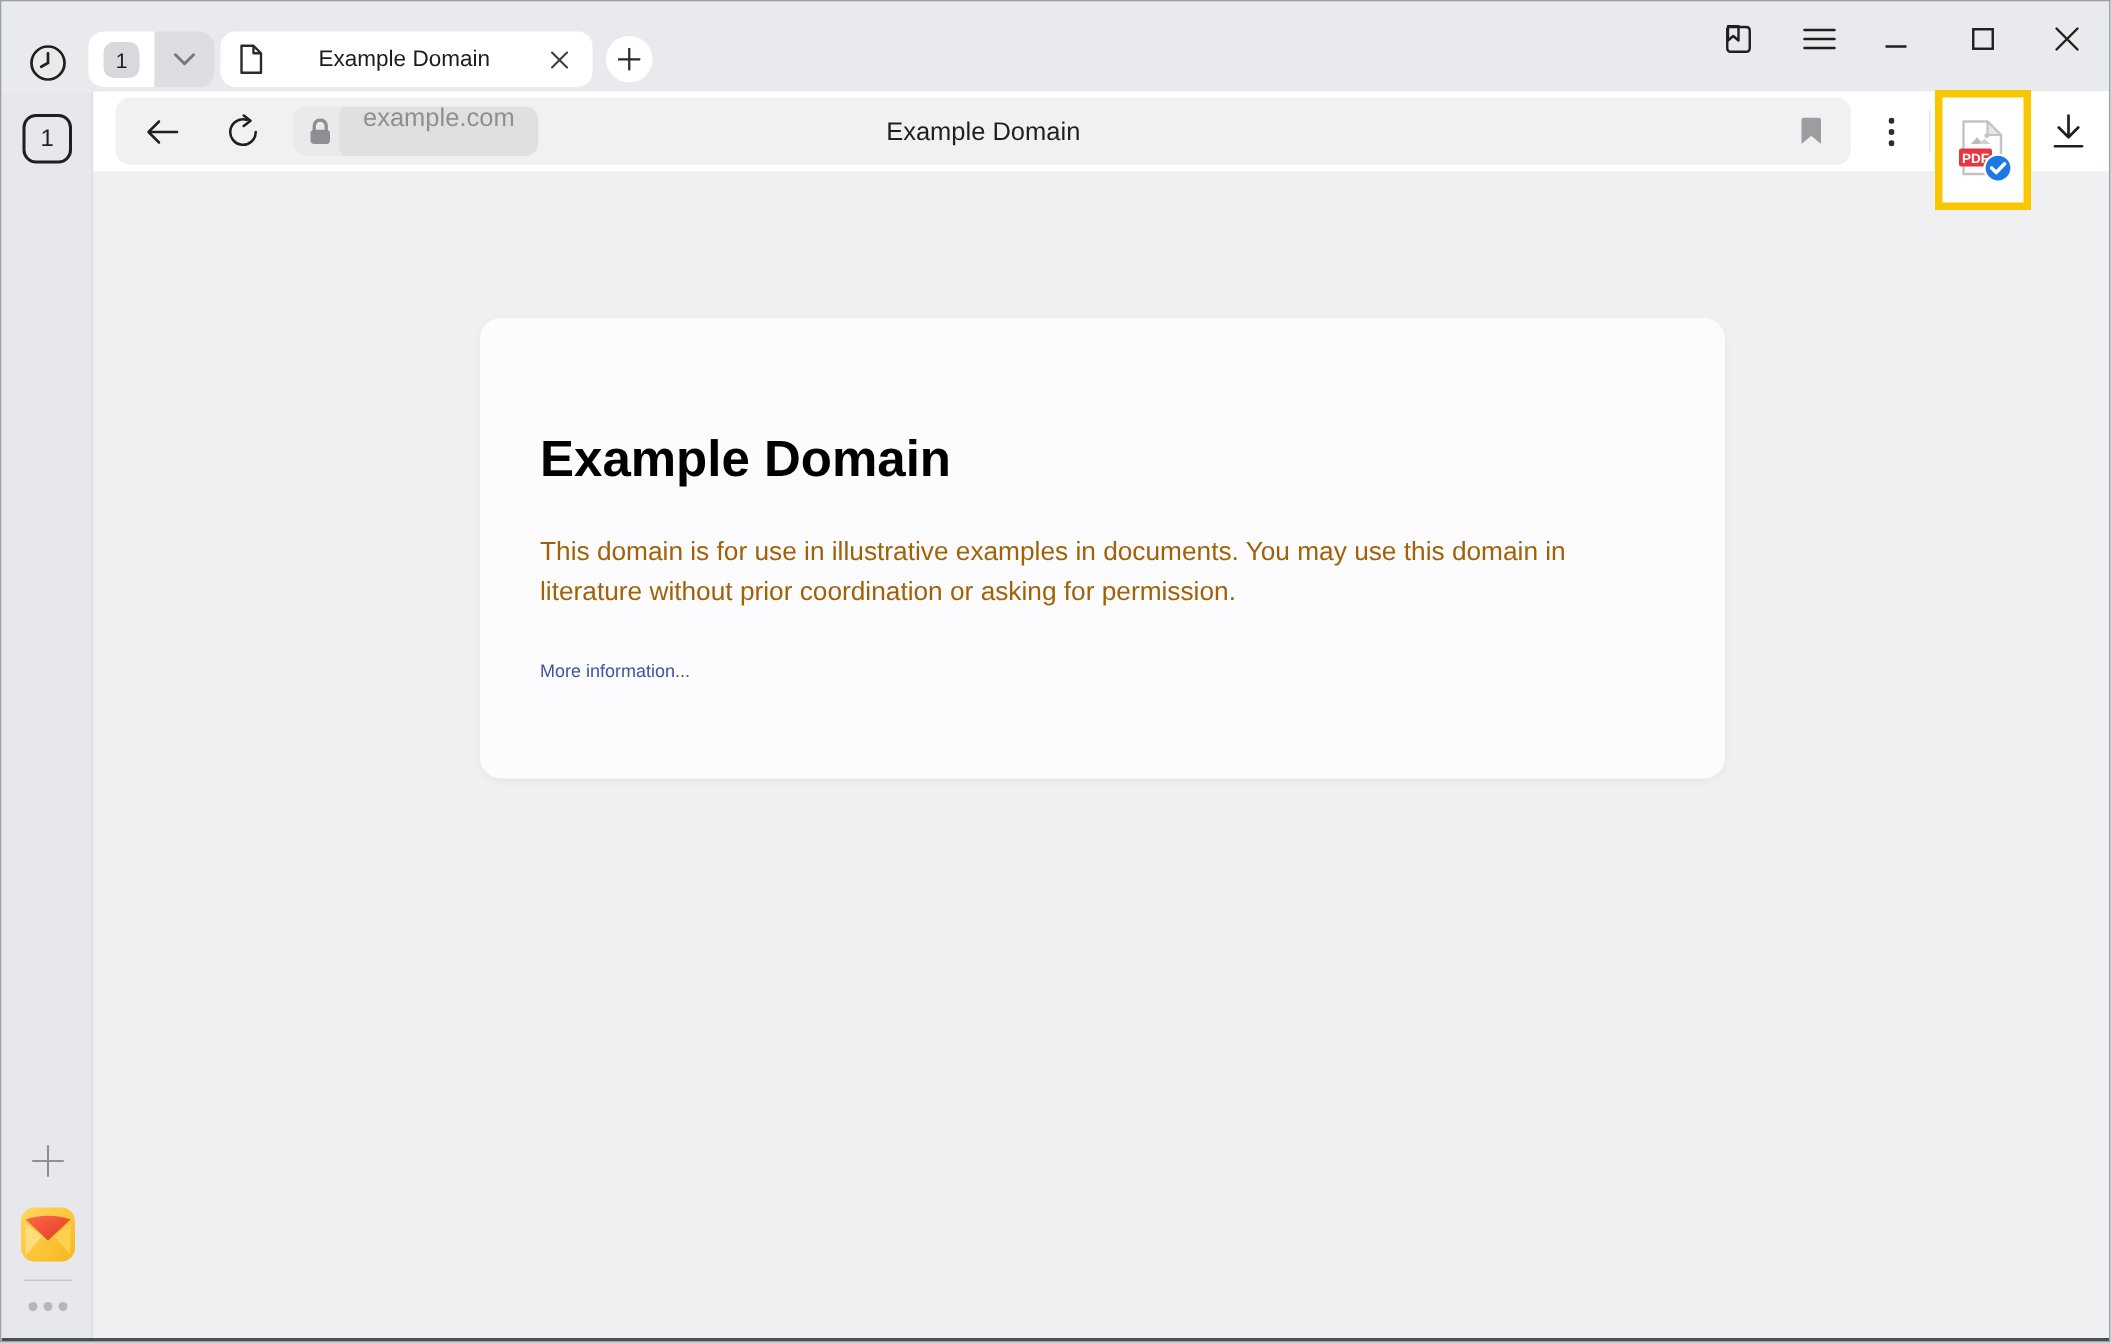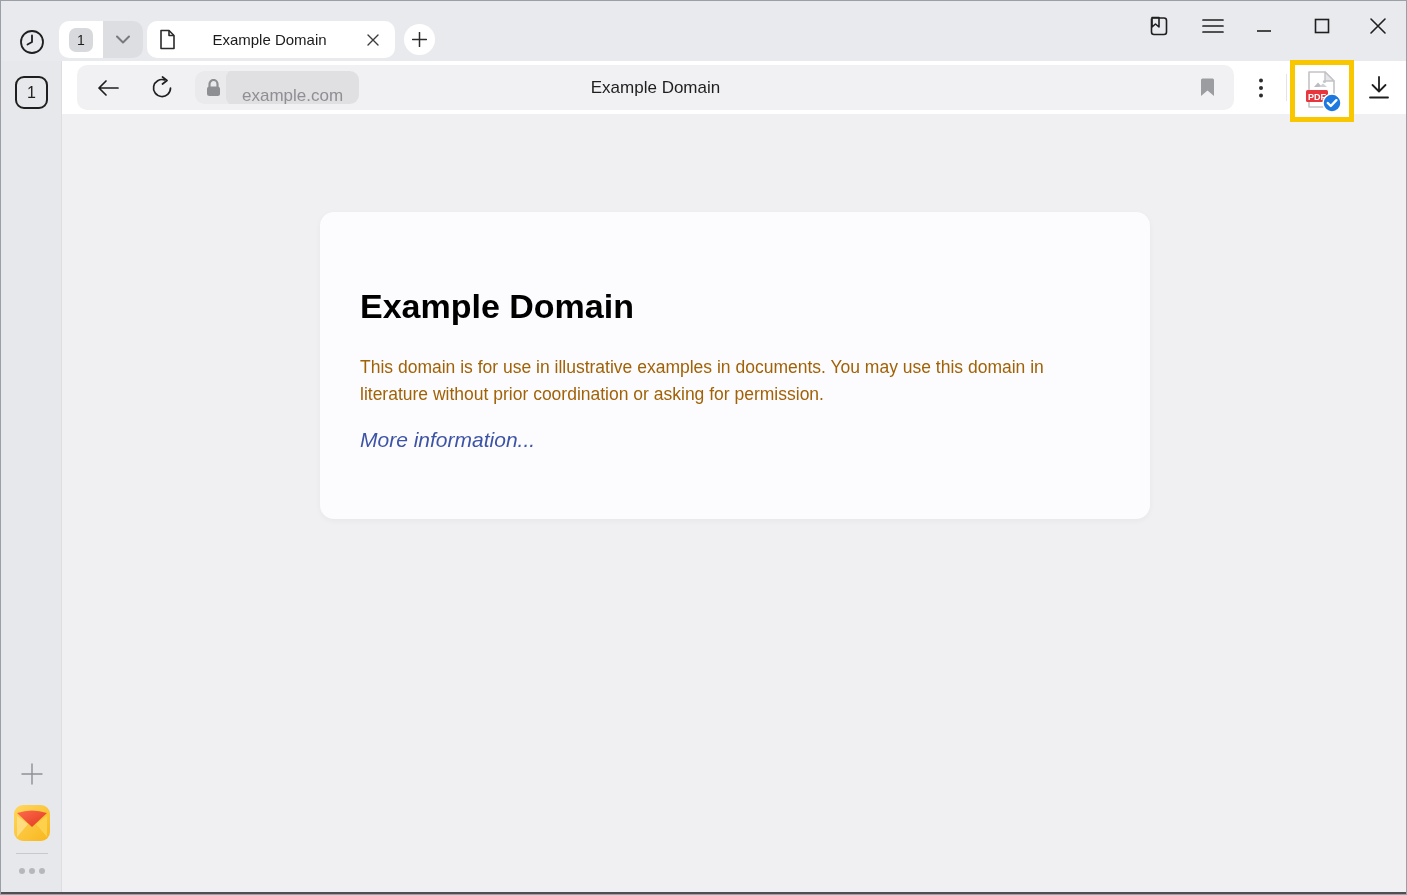--- a/index.html
+++ b/index.html
@@ -77,53 +77,53 @@
   .nav-reload { margin-left:20px; width:34px; height:34px; }
   .lock-chip {
     margin-left:16px; height:33px; display:flex; align-items:center; border-radius:9px; overflow:hidden;
   }
   .lock-seg {
     width:37px; height:33px; background:#eaeaec; display:flex; align-items:center; justify-content:center;
     border-radius:9px 0 0 9px; cursor:pointer;
   }
   .domain-seg {
     height:37px; background:#e0e0e3; border-radius:9px; margin-left:-6px;
-    display:flex; align-items:flex-end; padding:0 16px; cursor:pointer;
+    display:flex; align-items:flex-start; padding:0 16px; cursor:pointer;
   }
   .domain-text { font-size:17px; color:#8e8f93; }
   .ab-title {
     position:absolute; left:0; right:0; text-align:center;
     font-size:17px; color:#1f1f1f; pointer-events:none;
   }
   .flag-btn { position:absolute; right:10px; top:6px; width:34px; height:33px; }
   .kebab-btn { position:absolute; left:1184px; top:10px; width:30px; height:34px; }
   .tb-div { position:absolute; left:1224px; top:13px; width:1px; height:27px; background:#e4e4e6; }
   .dl-btn { position:absolute; left:1300px; top:10px; width:34px; height:34px; }
 
   
   .ext-highlight {
-    position:absolute; left:1289px; top:59px; width:64px; height:62px;
+    position:absolute; left:1289px; top:59px; width:64px; height:80px;
     background:#ffffff; border:5px solid #f8c700; z-index:6;
     display:flex; align-items:center; justify-content:center; cursor:pointer;
   }
 
   
   .page {
     position:absolute; left:61px; top:113px; width:1346px; height:782px;
     background:#f0f0f2;
   }
   .card {
     position:absolute; left:258px; top:98px; width:830px; height:307px;
     background:#fcfcfe; border-radius:14px;
     box-shadow:0 2px 6px rgba(0,0,0,0.04);
     padding:75px 40px 0 40px;
   }
   .card h1 { font-size:34px; font-weight:bold; color:#000; letter-spacing:0; }
   .card p  { margin-top:28px; width:695px; font-size:17.5px; line-height:27px; color:#a16207; }
-  .card a  { display:inline-block; margin-top:20px; font-size:21px; color:#3d54a6; text-decoration:none; cursor:pointer;font-style:italic; }
+  .card a  { display:inline-block; margin-top:32px; font-size:12px; color:#3d54a6; text-decoration:none; cursor:pointer; }
 
   .bottom-edge { position:absolute; left:0; bottom:0; width:100%; height:2px; background:#4d4f52; }
 
   svg { display:block; }
 </style>
 </head>
 <body>
 
 <div class="tabbar">
 

